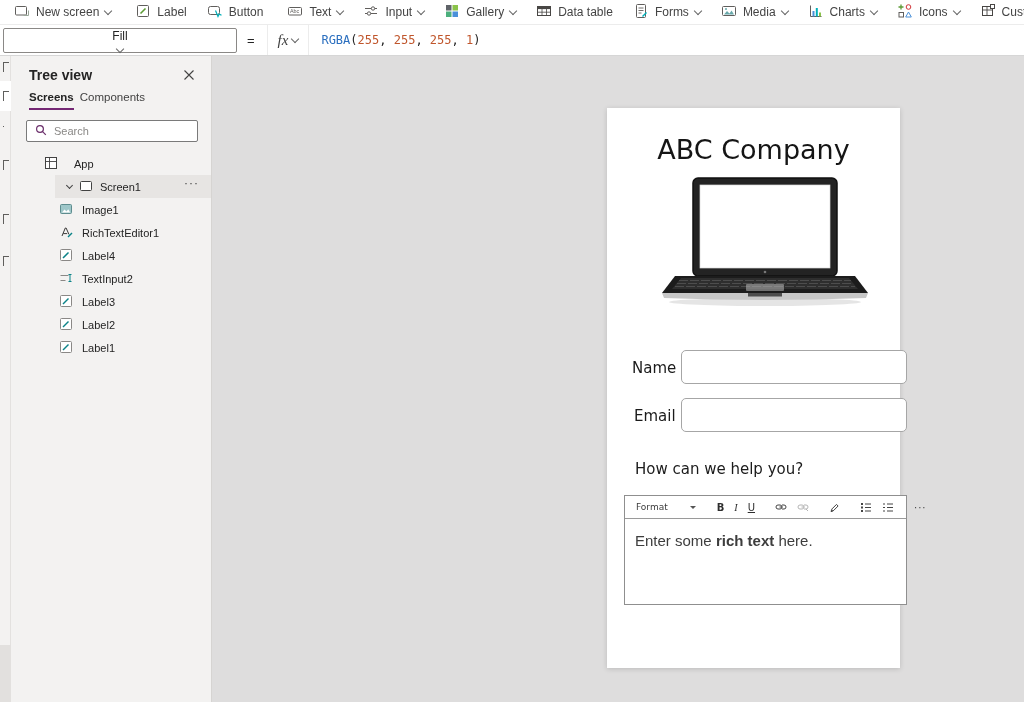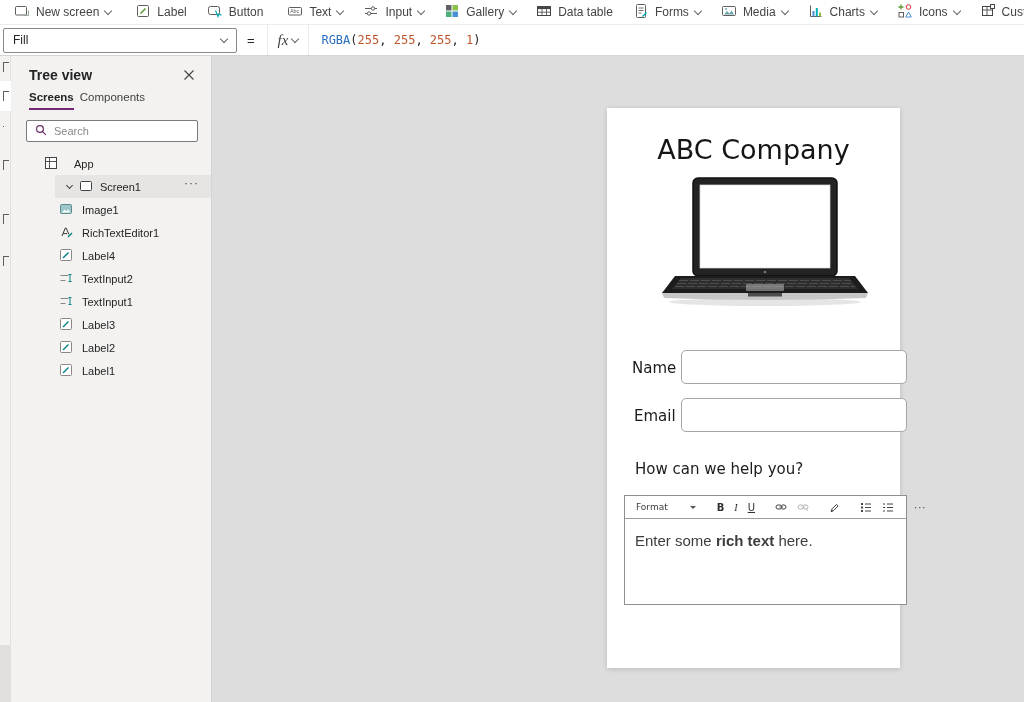--- a/index.html
+++ b/index.html
@@ -15,21 +15,21 @@
   .tb-item svg { flex:0 0 auto; }
   .tb-sep { width:1px; height:15px; background:#e1e1e1; margin:0 2px; }
   .chev { width:6px; height:6px; border-right:1px solid #666; border-bottom:1px solid #666;
     transform:rotate(45deg); margin-top:-3px; flex:0 0 auto; }
 
   
   .formula-bar { height:31px; background:#fff; border-bottom:1px solid #d6d6d6;
     display:flex; align-items:center; }
   .property-combo { width:234px; height:25px; margin-left:3px; border:1px solid #8a8886;
     border-radius:2px; display:flex; align-items:center; justify-content:space-between;
-    padding:0 9px; font-size:12px; color:#242424; background:#fff; cursor:pointer; }
+    padding:0 9px; font-size:12px; color:#242424; background:#fff; cursor:pointer;flex-direction:column; }
   .equals { margin:0 12px 0 10px; font-size:13px; color:#242424; }
   .fx-btn { display:flex; align-items:center; gap:4px; padding:0 10px; height:100%;
     border-left:1px solid #ececec; border-right:1px solid #ececec; cursor:pointer; }
   .fx-label { font-family:"Liberation Serif", serif; font-style:italic; font-size:15px; color:#404040; }
   .formula-text { font-family:"DejaVu Sans Mono", monospace; font-size:12px; padding-left:12px; color:#242424; }
   .t-func { color:#2b6fbf; }
   .t-num  { color:#c0562c; }
 
   
   .workspace { display:flex; height:646px; }
@@ -295,27 +295,20 @@
               <path d="M4 10 L9.5 4.5" stroke="#0b8388" stroke-width="1.5"></path>
             </svg></span>
         <span>Label4</span>
       </div>
       <div class="tree-row row-child">
         <span><svg width="14" height="14">
               <path d="M1.5 4.5 h8 M1.5 9.5 h5" stroke="#8a8886"></path>
               <path d="M11 3.5 v7 M9.5 3.5 h3 M9.5 10.5 h3" stroke="#0b8388"></path>
             </svg></span>
         <span>TextInput2</span>
-      </div>
-      <div class="tree-row row-child">
-        <span><svg width="14" height="14">
-              <path d="M1.5 4.5 h8 M1.5 9.5 h5" stroke="#8a8886"></path>
-              <path d="M11 3.5 v7 M9.5 3.5 h3 M9.5 10.5 h3" stroke="#0b8388"></path>
-            </svg></span>
-        <span>TextInput1</span>
       </div>
       <div class="tree-row row-child">
         <span><svg width="14" height="14">
               <rect x="1.5" y="1.5" width="11" height="11" rx="1" fill="#fff" stroke="#8a8886"></rect>
               <path d="M4 10 L9.5 4.5" stroke="#0b8388" stroke-width="1.5"></path>
             </svg></span>
         <span>Label3</span>
       </div>
       <div class="tree-row row-child">
         <span><svg width="14" height="14">

